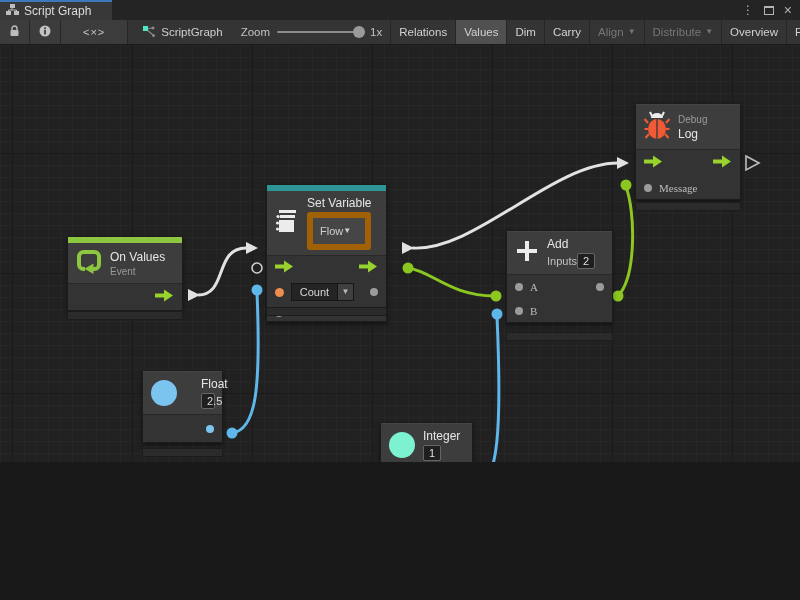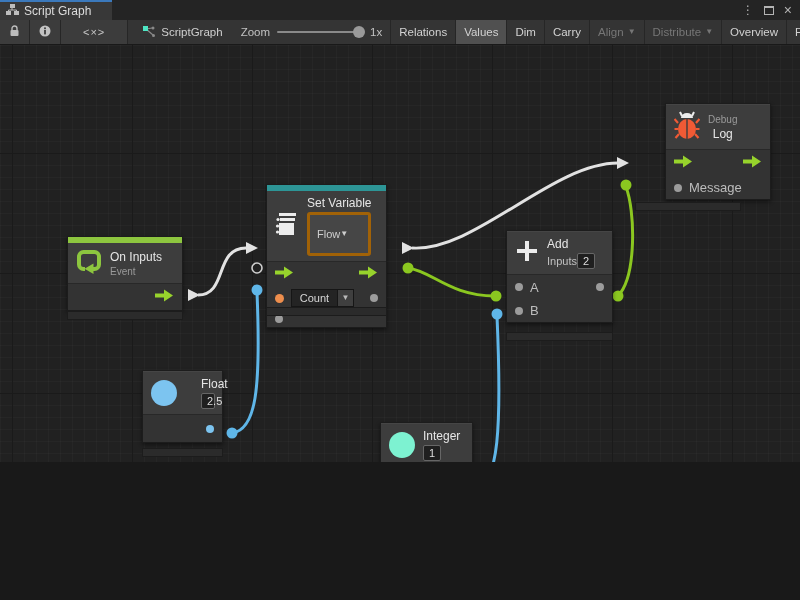--- a/index.html
+++ b/index.html
@@ -44,27 +44,27 @@
   .node{position:absolute;z-index:2;background:#333;border:1px solid #1c1c1c;box-shadow:0 2px 4px rgba(0,0,0,.45);}
   .accent{height:6px;}
   .nhead{background:#3d3d3d;display:flex;align-items:center;gap:8px;padding:5px 8px;border-bottom:1px solid #282828;}
   .ncol{display:flex;flex-direction:column;gap:2px;min-width:0;}
   .ntitle{font-size:12px;color:#e6e6e6;white-space:nowrap;}
   .nsub{font-size:10px;color:#9a9a9a;}
   .nrows{background:#333;}
   .nrow{display:flex;align-items:center;gap:7px;padding:0 8px;}
   .port{width:9px;height:9px;border-radius:50%;background:#9c9c9c;flex:0 0 auto;}
   .port.sm{width:8px;height:8px;}
-  .plabel{font-size:13px;color:#bdbdbd;}
+  .plabel{font-size:11px;color:#bdbdbd;font-family:Liberation Serif, serif;}
   .mla{margin-left:auto;}
   .footer{position:absolute;z-index:2;height:9px;background:#2b2b2b;border:1px solid #1c1c1c;}
   .valbox{background:#1f1f1f;border:1px solid #666;border-radius:2px;color:#dedede;
           font-size:11px;padding:1px 5px;min-width:14px;text-align:center;}
-  .pill{background:#464646;border:3px solid #a16207;border-radius:3px;color:#cfcfcf;font-size:11px;
-        padding:13px 7px;display:inline-flex;align-items:center;}
+  .pill{background:#464646;border:6px solid #a16207;border-radius:3px;color:#cfcfcf;font-size:11px;
+        padding:7px 7px;display:inline-flex;align-items:center;}
   .enum{display:flex;align-items:stretch;height:18px;}
   .enum-field{background:#242424;border:1px solid #161616;border-right:none;color:#d6d6d6;font-size:11px;
               display:flex;align-items:center;padding:0 7px;width:46px;justify-content:center;}
   .enum-btn{background:#3f3f3f;border:1px solid #161616;color:#bbb;display:flex;align-items:center;
             justify-content:center;width:17px;}
   .bigdot{border-radius:50%;flex:0 0 auto;}
 </style>
 </head>
 <body>
 
@@ -200,21 +200,21 @@
     <div class="node" style="left:67px;top:191px;width:116px;">
       <div class="accent" style="background:#8dc63f"></div>
       <div class="nhead">
         <span>
           <svg width="26" height="26" viewBox="0 0 26 26">
               <path d="M9 21 H7.5 A4.5 4.5 0 0 1 3 16.5 V8.5 A4.5 4.5 0 0 1 7.5 4 H18.5 A4.5 4.5 0 0 1 23 8.5 V16.5 A4.5 4.5 0 0 1 18.5 21 H17" fill="none" stroke="#8dc63f" stroke-width="4"></path>
               <polygon points="17.5,15.5 17.5,26 8.5,20.8" fill="#8dc63f"></polygon>
             </svg>
         </span>
         <span class="ncol">
-          <span class="ntitle">On Inputs</span>
+          <span class="ntitle">On Values</span>
           <span class="nsub">Event</span>
         </span>
       </div>
       <div class="nrows">
         <div class="nrow" style="height:26px;">
           <span class="mla">
             <svg width="19" height="13" viewBox="0 0 19 13">
                 <path d="M0,4.5 H9 V0.5 L18,6.5 L9,12.5 V8.5 H0 Z" fill="#97d32c"></path>
               </svg>
           </span>
@@ -303,21 +303,21 @@
           <span class="port sm mla"></span>
         </div>
         <div class="nrow" style="height:23px;">
           <span class="port sm"></span>
           <span class="plabel">B</span>
         </div>
       </div>
     </div>
     <div class="footer" style="left:506px;top:287px;width:107px;"></div>
 
-    <div class="node" style="left:665px;top:58px;width:106px;text-align:center;">
+    <div class="node" style="left:635px;top:58px;width:106px;">
       <div class="nhead" style="border-top:1px solid #454545;">
         <span>
           <svg width="26" height="30" viewBox="0 0 26 30">
             <g stroke="#f05a35" stroke-width="2.2" fill="none">
               <path d="M4 13 L0.5 9 M4 19 H0.5 M5 24 L1.5 28 M22 13 L25.5 9 M22 19 H25.5 M21 24 L24.5 28"></path>
             </g>
             <path d="M8 6 L6 2 M18 6 L20 2" stroke="#ececec" stroke-width="2"></path>
             <path d="M7 8 a6 5 0 0 1 12 0 z" fill="#ececec"></path>
             <ellipse cx="13" cy="19" rx="9" ry="10" fill="#f05a35"></ellipse>
             <path d="M13 9 V29" stroke="#3d3d3d" stroke-width="1.4"></path>

